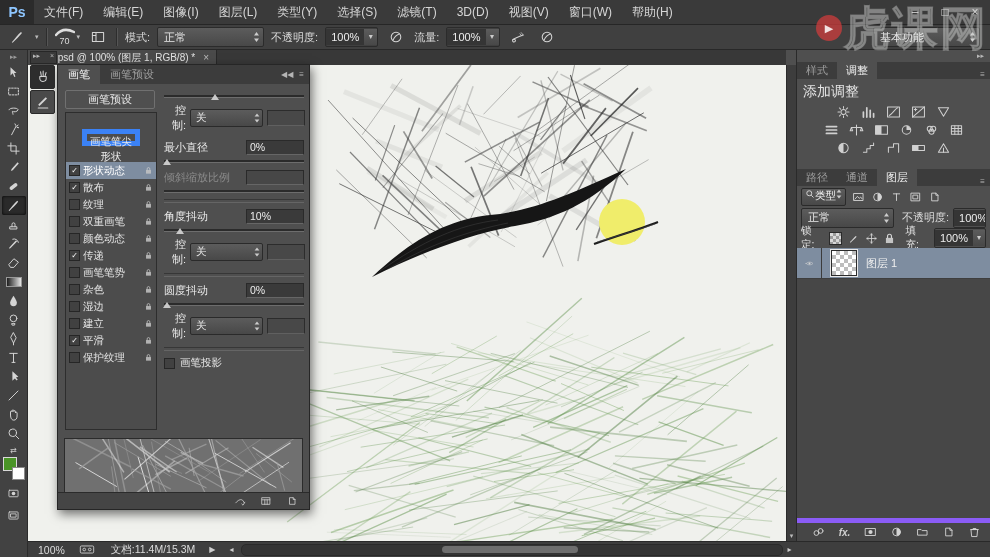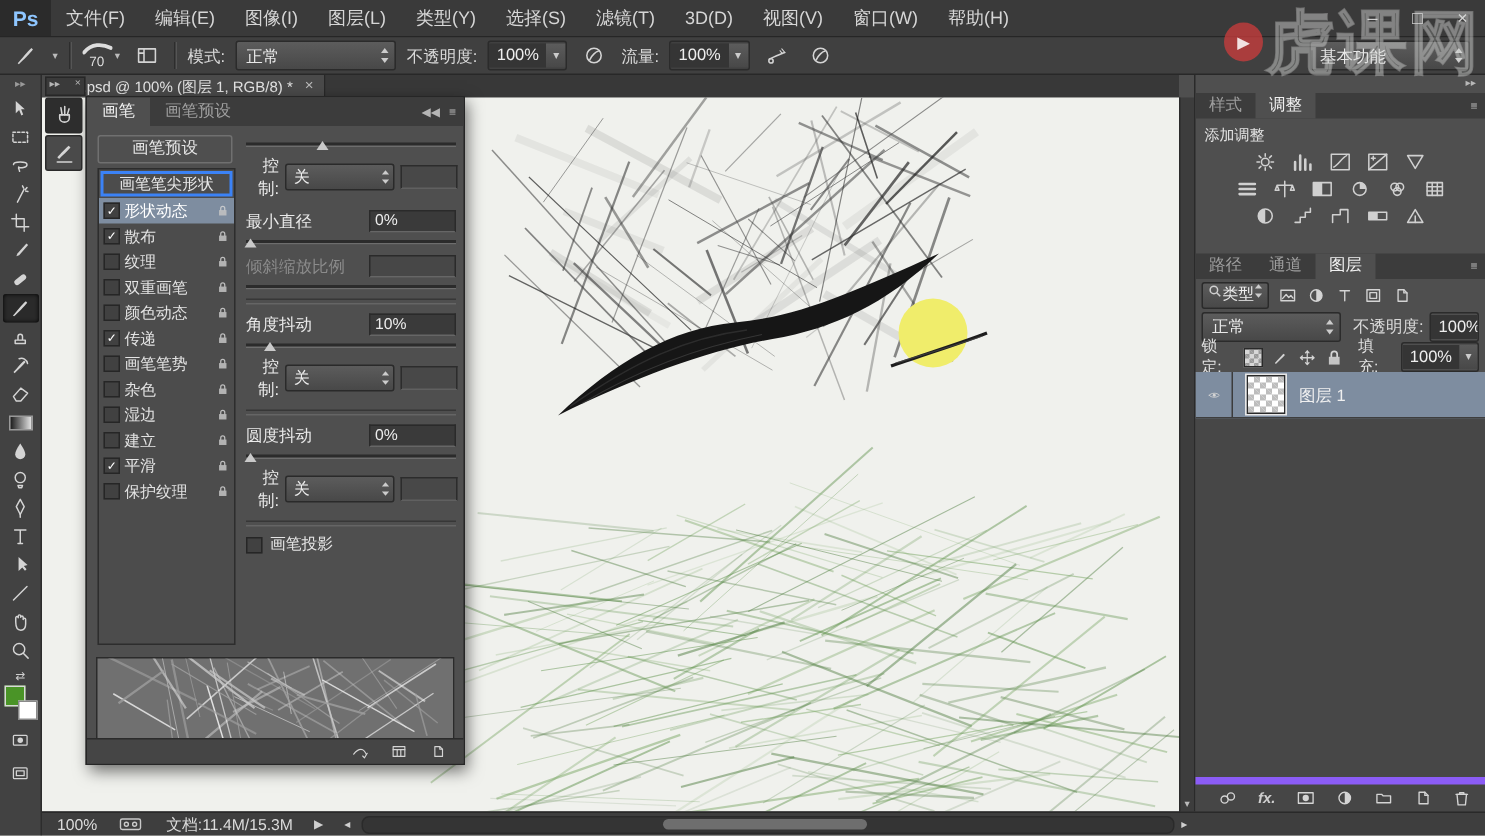--- a/index.html
+++ b/index.html
@@ -71,21 +71,21 @@
   #bp-body{position:relative;height:calc(100% - 19px)}
   #preset-btn{position:absolute;left:7px;top:6px;width:88px;height:17px;border:1px solid #707070;border-radius:2px;
               text-align:center;line-height:17px;font-size:11px;color:#e5e5e5;background:#4f4f4f}
   #brush-list{position:absolute;left:7px;top:28px;width:92px;height:318px;background:#4c4c4c;border:1px solid #2d2d2d;box-sizing:border-box}
   .brow{height:17px;display:flex;align-items:center;padding:0 3px;font-size:10.5px;color:#e3e3e3}
   .brow.sel{background:#7e8da0;color:#fff}
   .brow .cb{width:9px;height:9px;background:#414141;border:1px solid #262626;font-size:8px;line-height:9px;color:#fff;text-align:center;flex:0 0 auto}
   .brow .blabel{flex:1;padding-left:3px;white-space:nowrap;overflow:hidden}
   .brow .lock{width:9px;height:11px;opacity:.85;flex:0 0 auto}
   .brow .lock svg{width:9px;height:11px}
-  #tip-shape{height:17px;line-height:15px;text-align:center;font-size:10.5px;color:#e8e8e8;border:2px solid #3b82f6;margin:1px;box-sizing:border-box}
+  #tip-shape{height:17px;line-height:15px;text-align:center;font-size:10.5px;color:#e8e8e8;border:5px solid #3b82f6;margin:16px;box-sizing:border-box}
   #bp-settings{position:absolute;left:106px;top:6px;width:140px}
   .srow{display:flex;align-items:center;justify-content:space-between;height:16px}
   .srow .slab{font-size:11px;color:#eaeaea}
   .srow .slab.dis{color:#8b8b8b}
   .val{width:50px;height:13px;background:#3a3a3a;border:1px solid #2a2a2a;border-bottom-color:#666;
        font-size:10.5px;color:#ececec;padding:0 3px;line-height:13px}
   .val.dis{background:#474747;color:transparent}
   .slider{position:relative;height:10px;margin:1px 0 2px}
   .slider .track{position:absolute;left:0;right:0;top:4px;height:2px;background:#2b2b2b;border-bottom:1px solid #6d6d6d}
   .slider .thumb{position:absolute;top:3px;width:0;height:0;border-left:4px solid transparent;border-right:4px solid transparent;
@@ -100,26 +100,26 @@
   .cbrow{display:flex;align-items:center;gap:5px;margin-top:5px;font-size:10.5px;color:#e6e6e6}
   .cbrow .cb{width:9px;height:9px;background:#414141;border:1px solid #262626;flex:0 0 auto}
   #bp-preview{position:absolute;left:6px;top:354px;width:239px;height:56px;background:#707070;border:1px solid #2b2b2b;box-sizing:border-box}
   #bp-bottom{position:absolute;left:0;bottom:0;width:100%;height:17px;background:#454545;border-top:1px solid #2b2b2b;
              display:flex;align-items:center;justify-content:flex-end;gap:12px;padding-right:10px;box-sizing:border-box}
   #bp-bottom span svg{width:14px;height:12px}
   
   #rightdock{position:absolute;left:796px;top:50px;width:194px;height:491px;background:#4f4f4f;
              border-left:1px solid #2a2a2a;box-sizing:border-box;display:flex;flex-direction:column}
   #dockhead{height:12px;display:flex;justify-content:flex-end;padding-right:6px;font-size:7px;color:#b8b8b8;line-height:12px}
-  .ptabs{height:17px;background:#3c3c3c;display:flex;align-items:center;flex:0 0 auto}
+  .ptabs{height:17px;background:#3c3c3c;display:flex;align-items:flex-end;flex:0 0 auto}
   .ptab{padding:0 9px;line-height:17px;font-size:11px;color:#9d9d9d}
   .ptab.active{background:#4f4f4f;color:#f0f0f0}
   .ptabctl{margin-left:auto;display:flex;align-items:center;padding-right:5px;color:#b5b5b5;font-size:8px}
   #adj-content{height:86px;flex:0 0 auto;padding:2px 6px}
-  #adj-title{font-size:10px;color:#e3e3e3;margin:2px 0 4px}
+  #adj-title{font-size:14px;color:#e3e3e3;margin:2px 0 4px}
   .adjrow{display:flex;justify-content:center;gap:8px;margin-bottom:4px}
   .adj{width:17px;height:14px}
   .adj svg{width:17px;height:14px}
   
   #filter-row{height:21px;display:flex;align-items:center;gap:5px;padding:0 4px;flex:0 0 auto}
   #type-dd{display:flex;height:16px;background:linear-gradient(#5c5c5c,#484848);
            border:1px solid #2a2a2a;border-radius:2px;padding:0 3px;gap:0}
   #type-dd .txt{font-size:10.5px;color:#eee}
   .ficon{width:15px;height:14px}
   .ficon svg{width:15px;height:14px}

